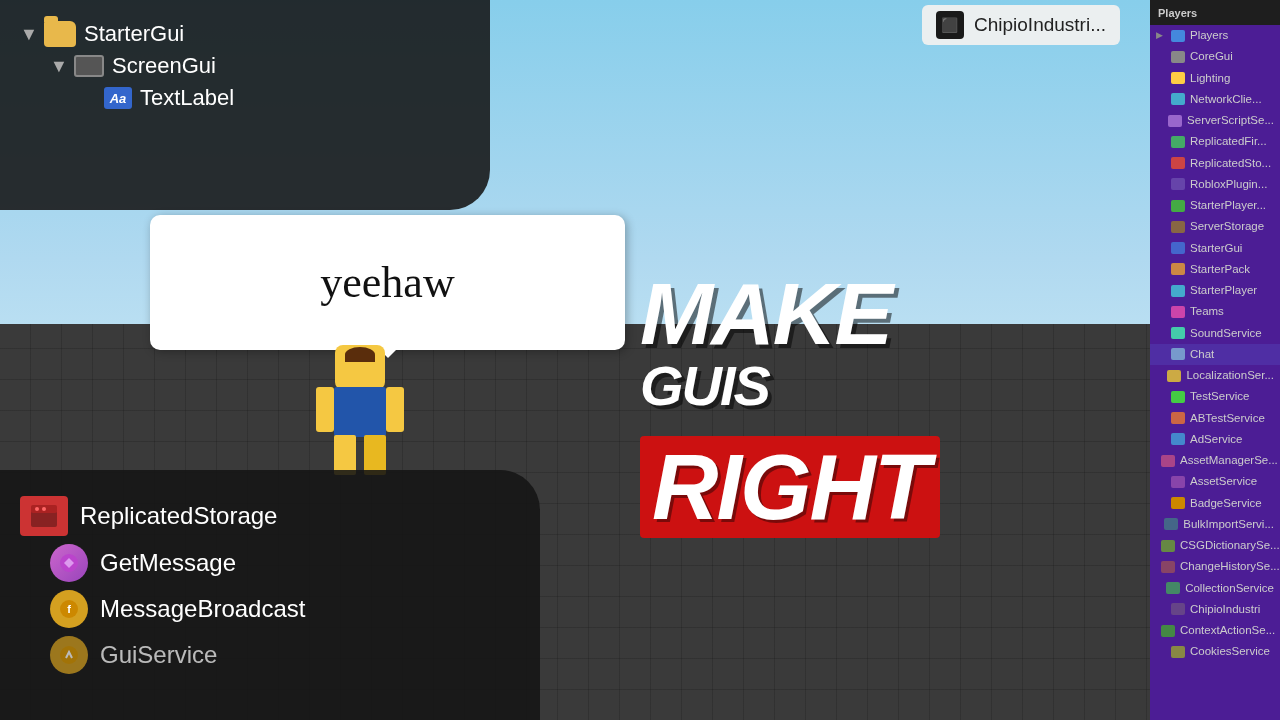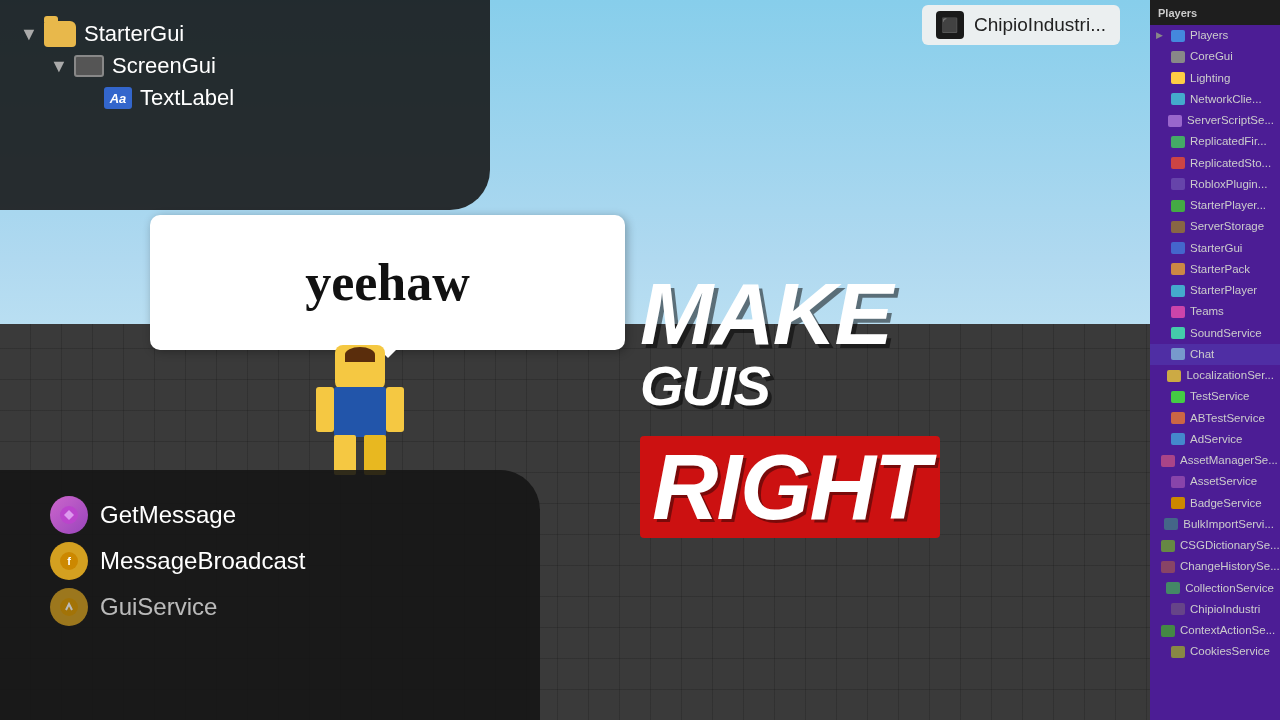--- a/index.html
+++ b/index.html
@@ -141,22 +141,22 @@
     .speech-bubble::after {
       content: '';
       position: absolute;
       bottom: -18px;
       left: 50%;
       transform: translateX(-50%);
       border: 10px solid transparent;
       border-top-color: white;
     }
     .speech-bubble-text {
-      font-size: 52px;
-      font-weight: 700;
+      font-size: 44px;
+      font-weight: 400;
       color: #111;
       font-family: Georgia, serif;
     }
 
     
     .roblox-character {
       position: absolute;
       top: 345px;
       left: 310px;
       width: 100px;
@@ -484,20 +484,31 @@
 
   <div class="make-guis-container">
     <div class="make-guis-make">MAKE</div>
     <div class="make-guis-guis">GUIS</div>
     <div class="make-guis-right-wrapper">
       <span class="make-guis-right">RIGHT</span>
     </div>
   </div>
 
   <div class="replicated-panel">
+    <div class="rep-item">
+      <div class="rep-icon-storage">
+        <svg width="30" height="26" viewBox="0 0 30 26">
+          <rect x="2" y="8" width="26" height="16" fill="#882222" rx="2"></rect>
+          <rect x="2" y="2" width="26" height="8" fill="#aa2222" rx="2"></rect>
+          <circle cx="8" cy="6" r="2" fill="#ff6666"></circle>
+          <circle cx="15" cy="6" r="2" fill="#ff6666"></circle>
+        </svg>
+      </div>
+      <span>ReplicatedStorage</span>
+    </div>
     <div class="rep-item" style="margin-left: 30px;">
       <div class="rep-icon-remote">
         <svg width="22" height="22" viewBox="0 0 22 22">
           <circle cx="11" cy="11" r="9" fill="#bb44cc"></circle>
           <path d="M6 11 L11 6 L16 11 L11 16 Z" fill="#dd99ee"></path>
         </svg>
       </div>
       <span>GetMessage</span>
     </div>
     <div class="rep-item" style="margin-left: 30px;">

